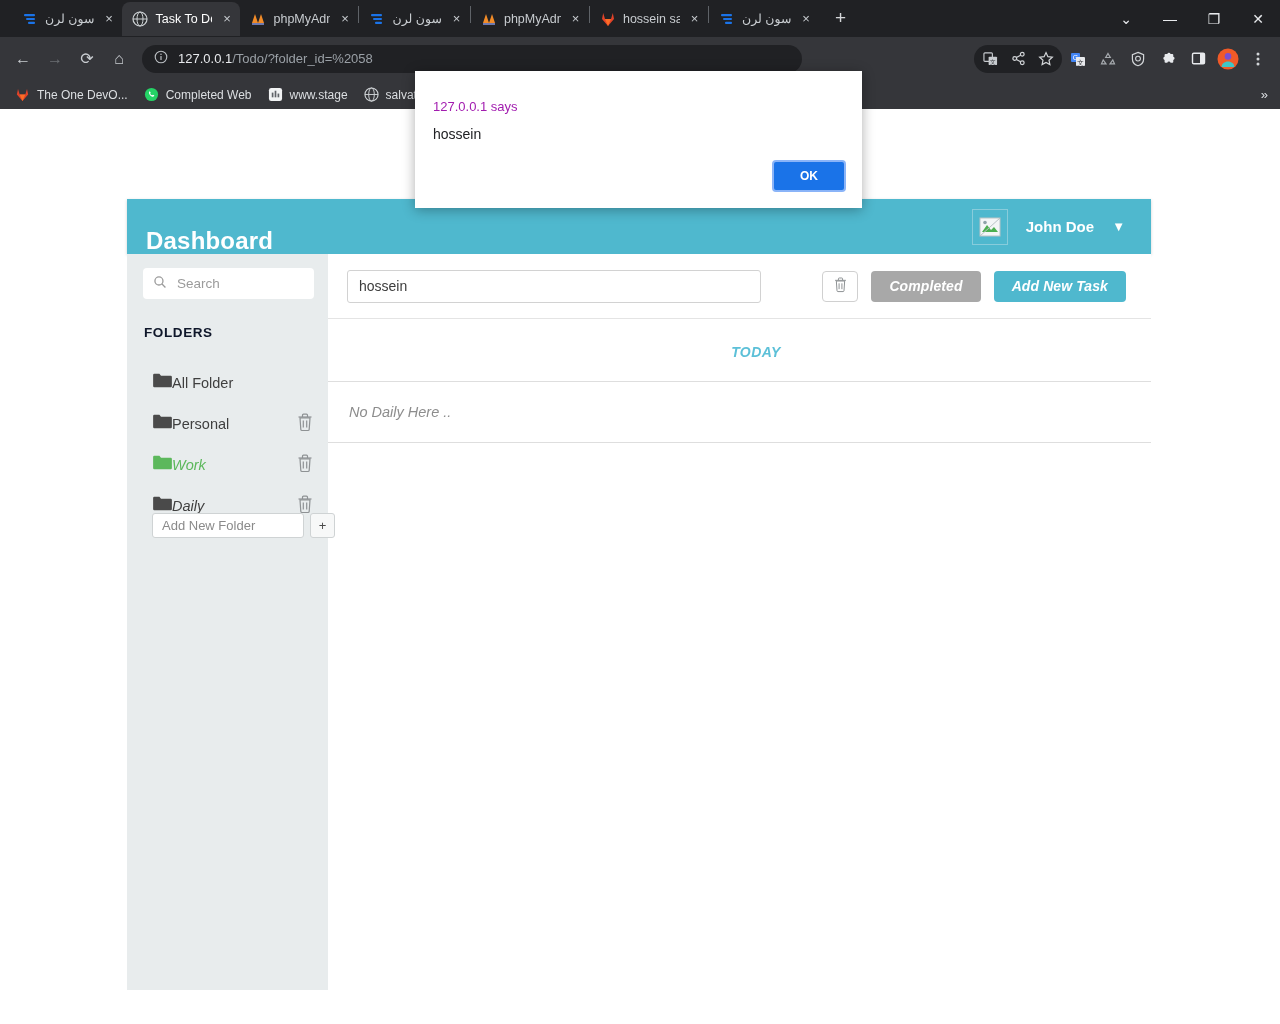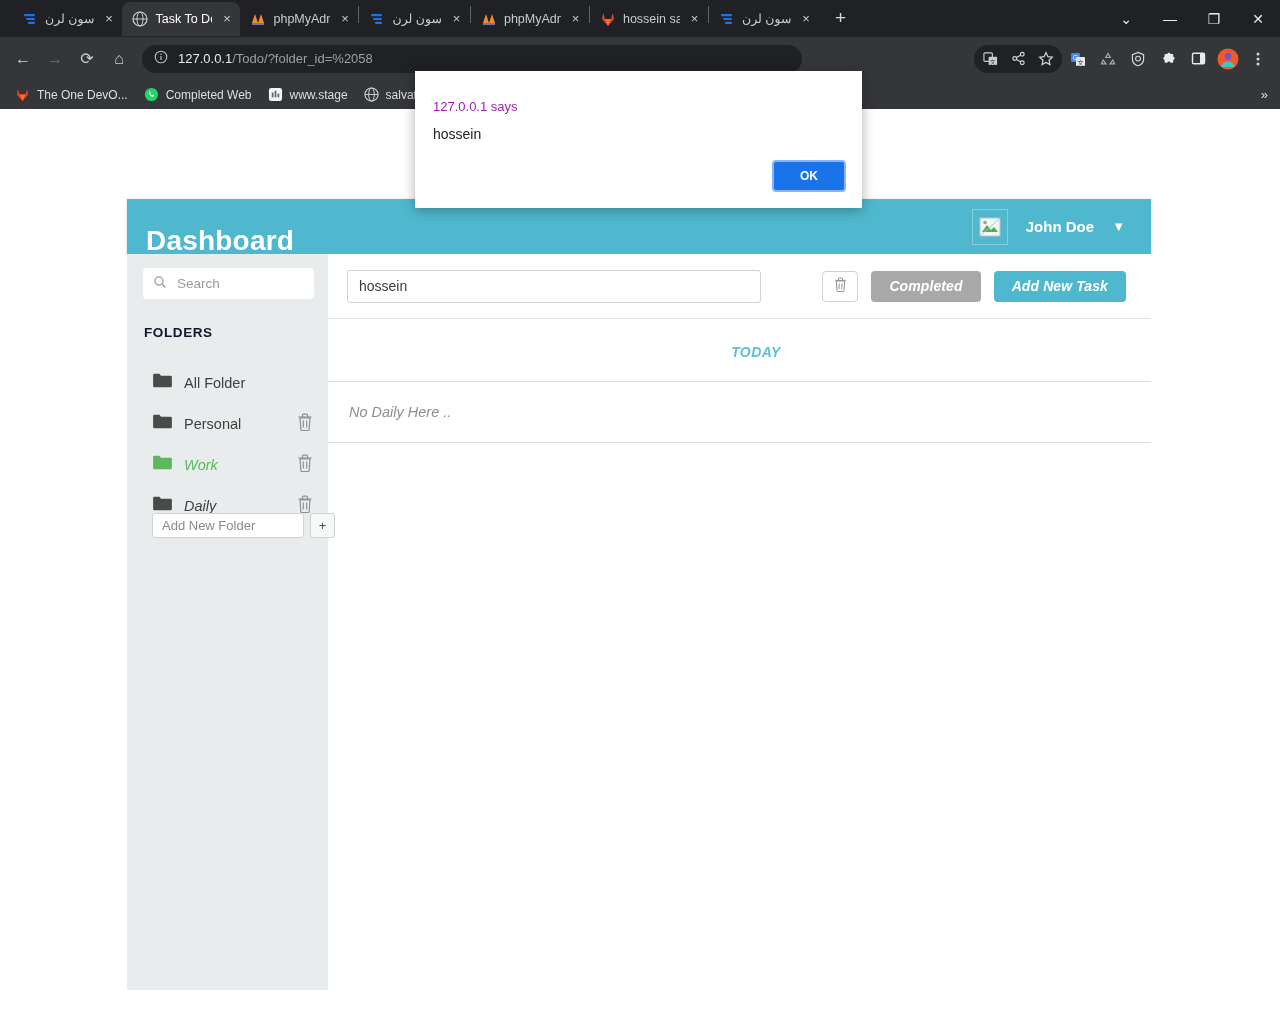--- a/index.html
+++ b/index.html
@@ -104,21 +104,21 @@
     position: absolute; left: 127px; top: 90px;
     width: 1024px;
   }
   .app-header {
     height: 55px; background: #4fb8ce;
     display: flex; align-items: center;
     padding: 0 26px 0 19px;
     box-shadow: 0 1px 3px rgba(0,0,0,.18);
   }
   .app-title {
-    color: #ffffff; font-size: 28px; font-weight: bold;
+    color: #ffffff; font-size: 24px; font-weight: bold;
     letter-spacing: .2px;
     margin-top: 28px;
   }
   .user-box { margin-left: auto; display: flex; align-items: center; gap: 18px; }
   .avatar-broken {
     width: 36px; height: 36px; border: 1px solid #88ccdb;
     display: flex; align-items: center; justify-content: center;
     background: #4fb8ce;
   }
   .user-name { color: #ffffff; font-size: 15px; font-weight: bold; }
@@ -139,21 +139,21 @@
   .search-ph { color: #9b9b9b; font-size: 13.5px; }
   .folders-label {
     margin: 26px 0 22px 17px;
     font-size: 13.5px; font-weight: bold; color: #0f172a;
     letter-spacing: .6px;
   }
   .folder-row {
     display: flex; align-items: center;
     height: 41px; padding-left: 26px; padding-right: 14px;
   }
-  .folder-name { font-size: 14.5px; color: #3f3f3f; margin-left: 12px; }
+  .folder-name { font-size: 14.5px; color: #3f3f3f; margin-left: 0; }
   .folder-name.italic { font-style: italic; }
   .folder-name.active { color: #5cb85c; font-style: italic; }
   .trash-slot { margin-left: auto; }
 
   .addfolder-wrap {
     position: absolute; left: 7px; top: 259px;
     display: flex; gap: 6px; align-items: center; padding-left: 18px;
   }
   .addfolder-input {
     width: 152px; height: 25px; background: #ffffff;

